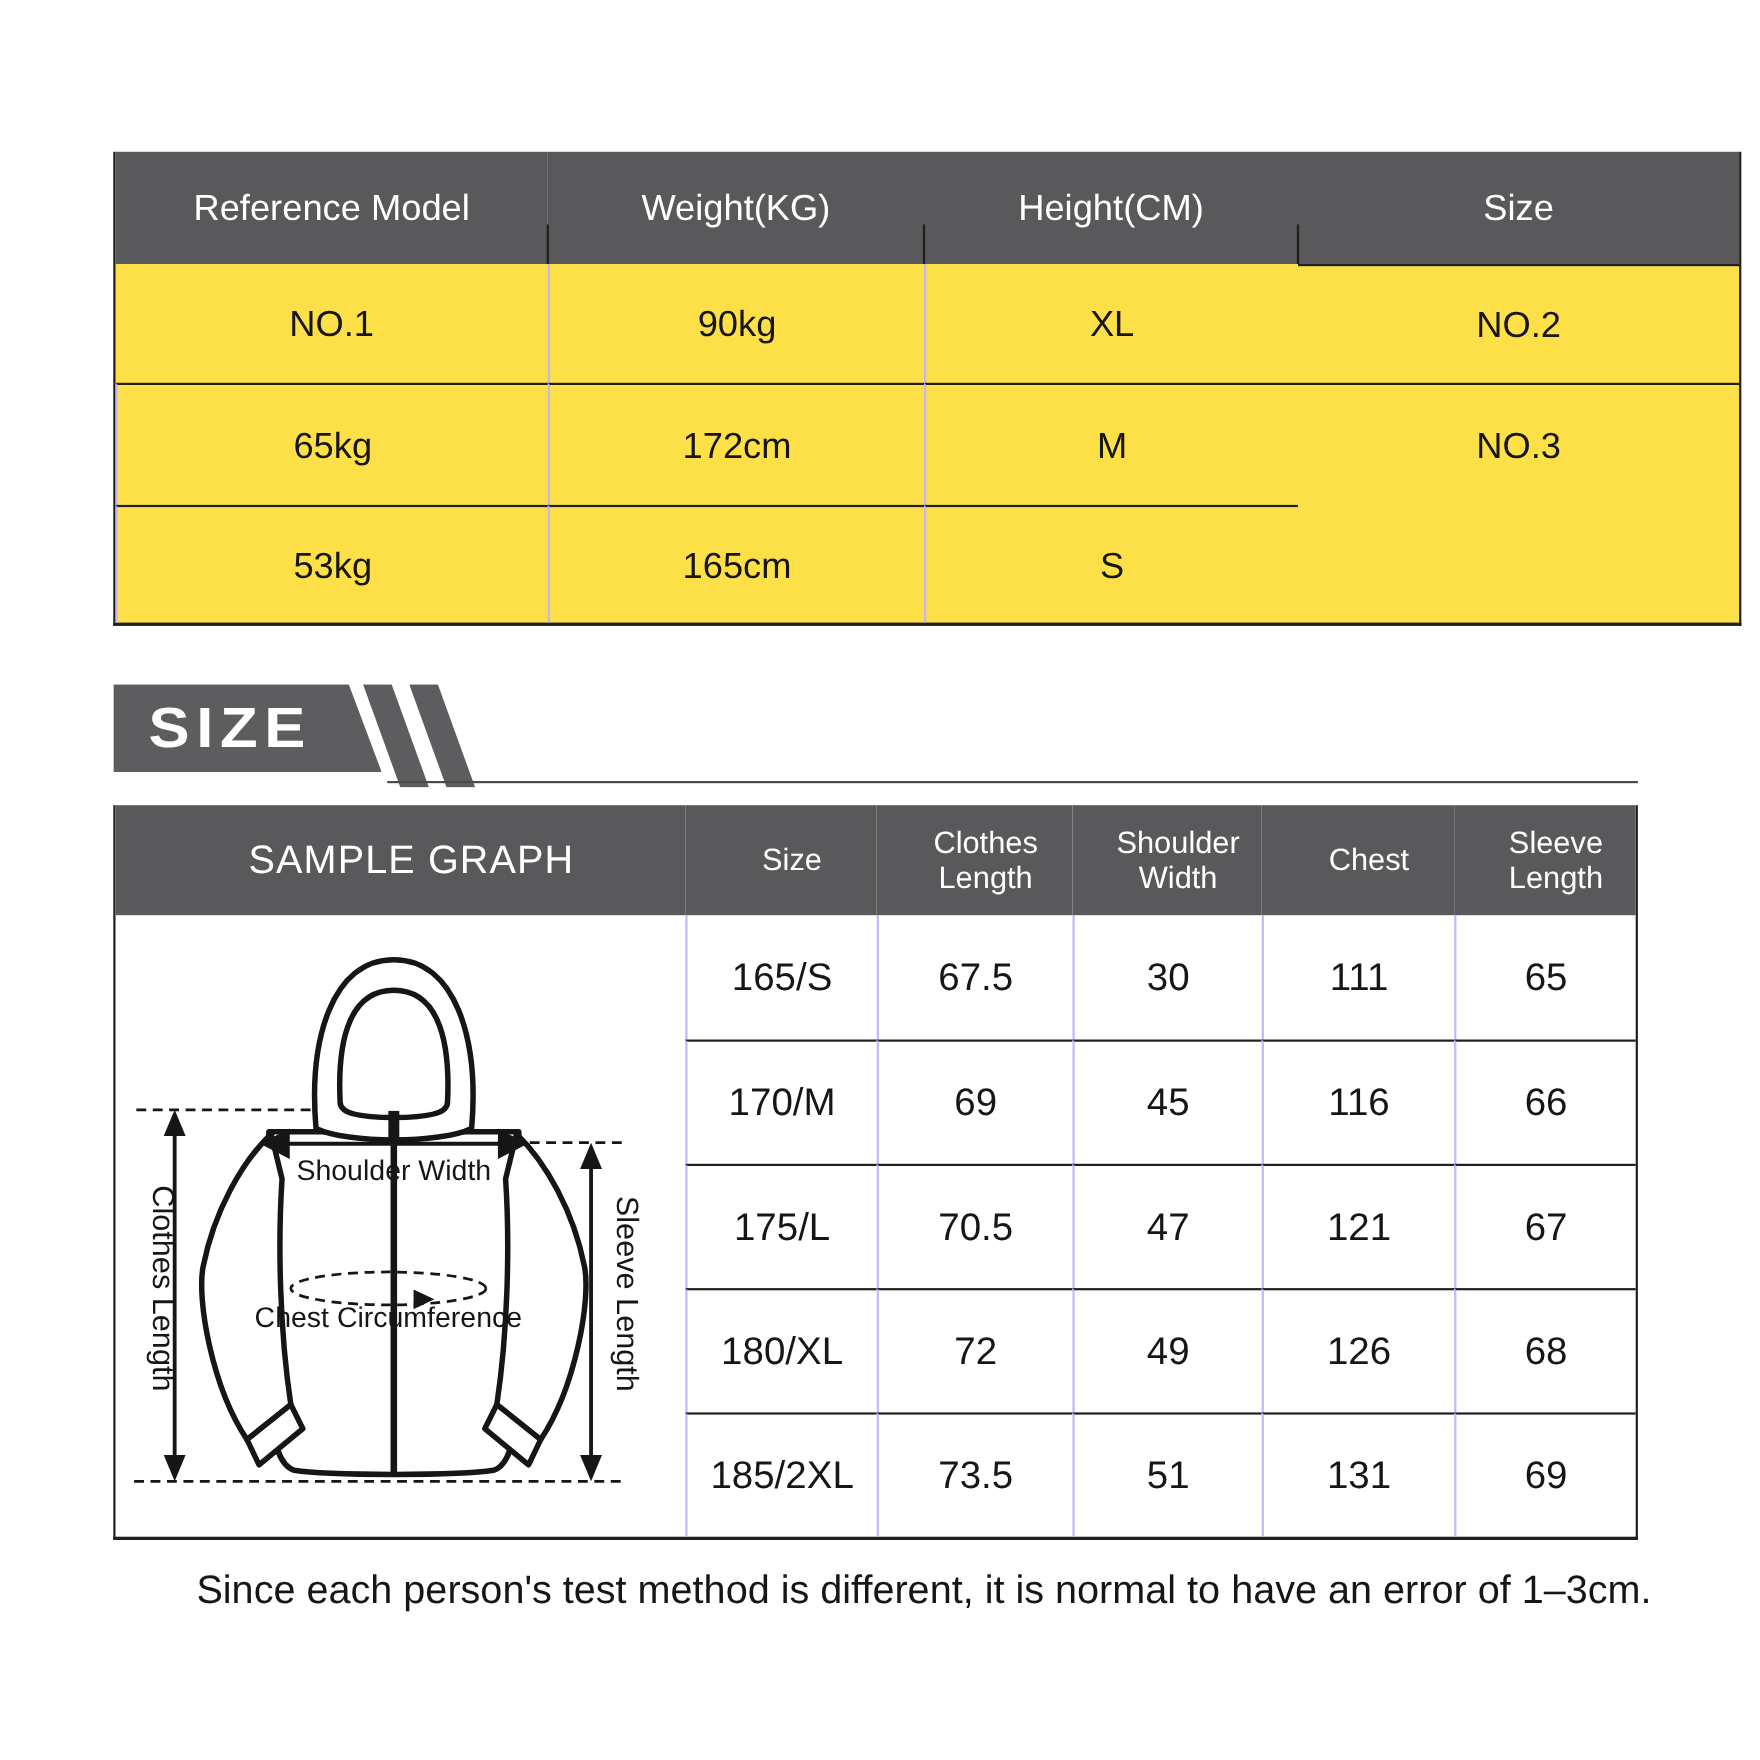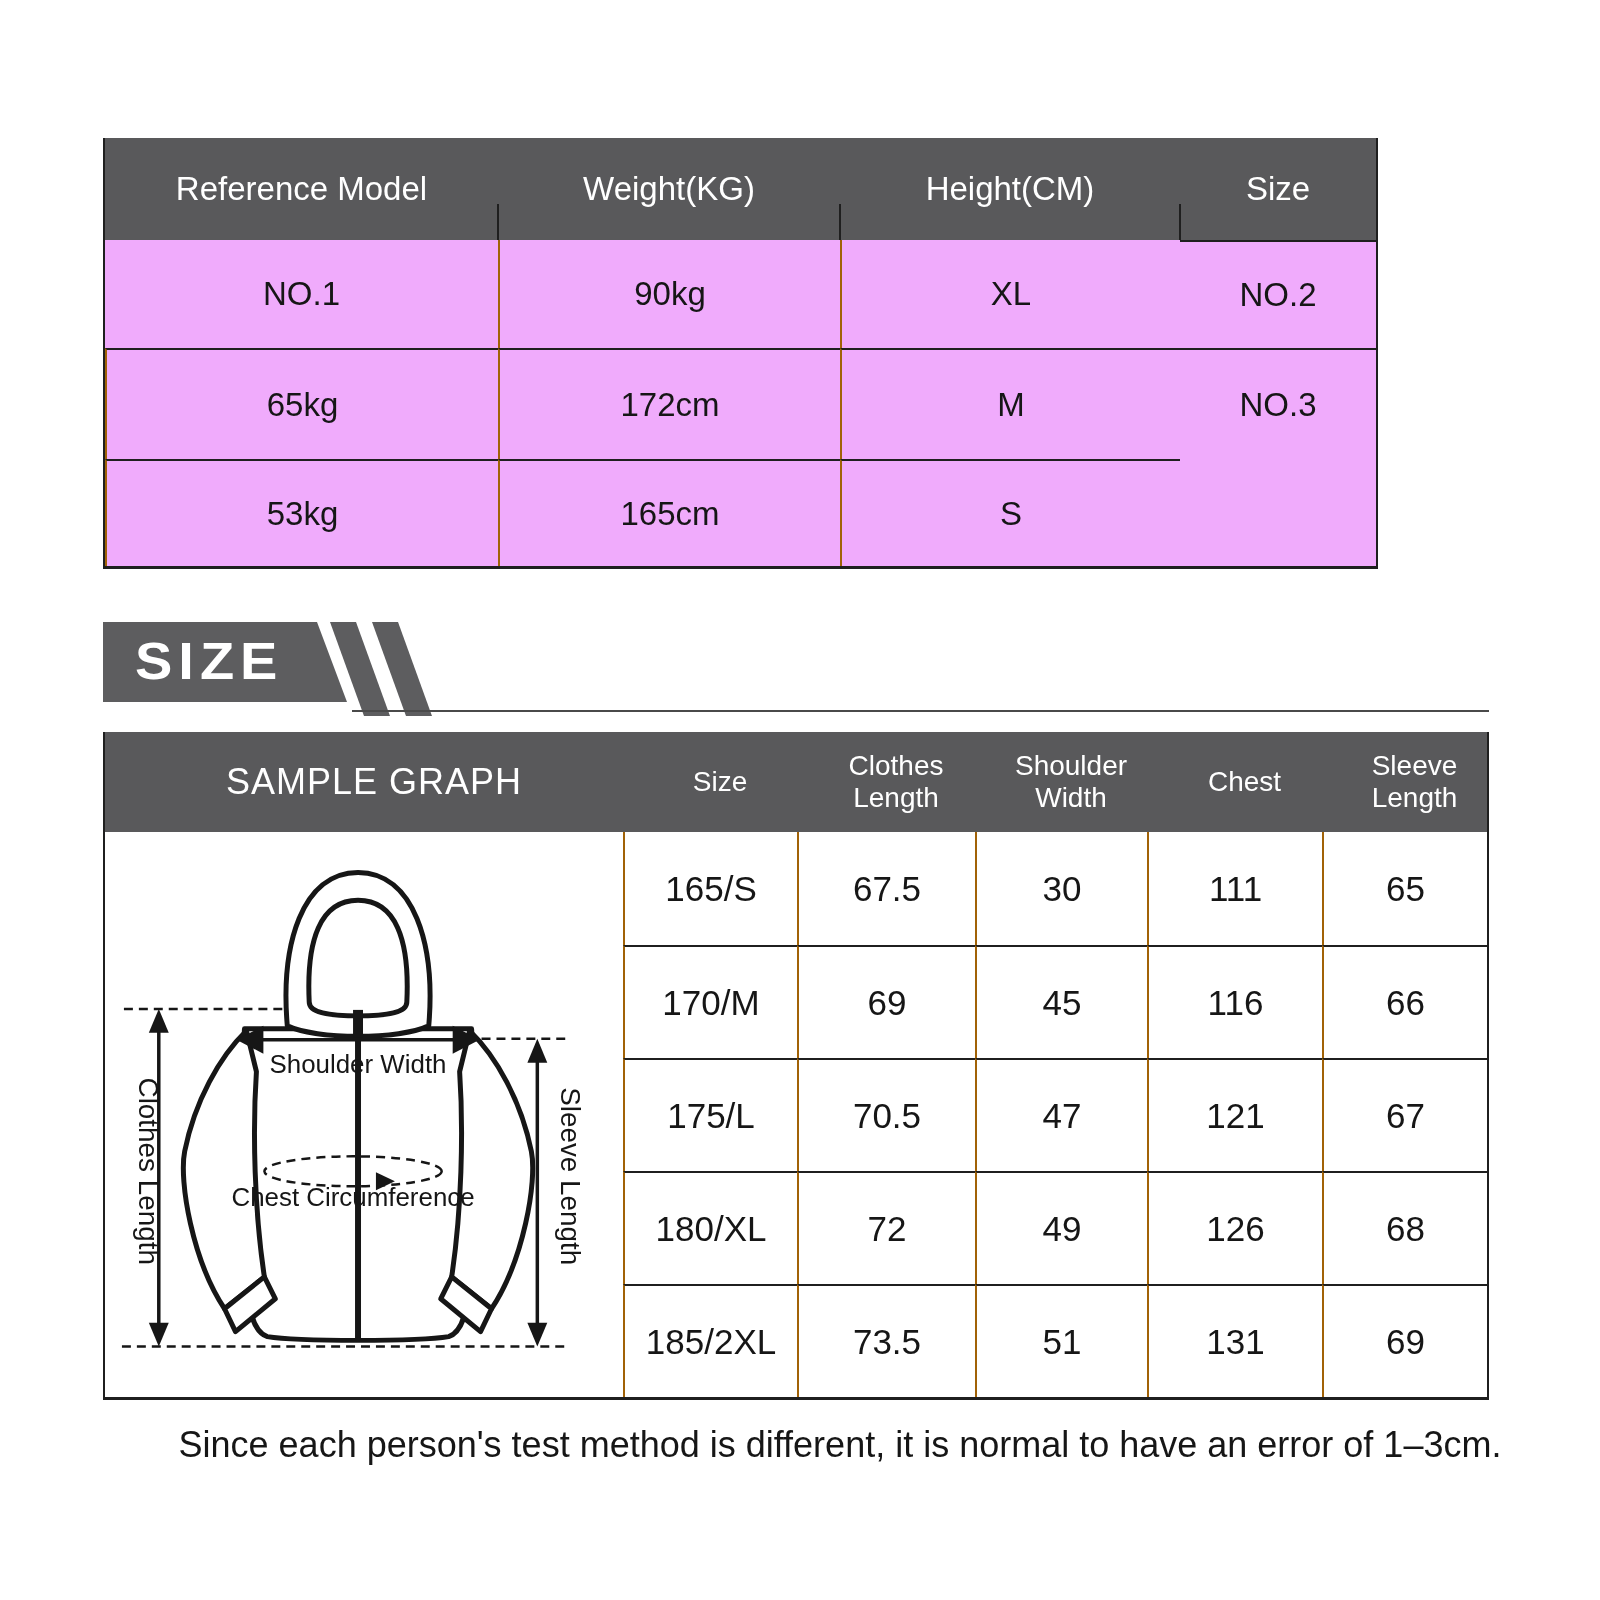--- a/index.html
+++ b/index.html
@@ -2,35 +2,35 @@
 <html><head>
 <meta charset="utf-8">
 <style>
   html,body{margin:0;padding:0;}
   body{
     width:1600px;height:1600px;position:relative;background:#ffffff;
     font-family:"Liberation Sans",sans-serif;color:#111;overflow:hidden;
   }
   
   #ref-table{
-    position:absolute;left:103px;top:138px;width:1275px;
+    position:absolute;left:103px;top:138px;width:1480px;
     display:grid;grid-template-columns:393px 342px 340px 1fr;
     grid-template-rows:102px 108px 111px 107px;
     border:2px solid #1f1f1f;border-top:none;border-bottom-width:3px;
-    box-sizing:border-box;background:#f0abfc;
+    box-sizing:border-box;background:#fde047;
   }
   .rt-h{
     background:#59595b;color:#fff;display:flex;align-items:center;justify-content:center;
     font-size:33px;position:relative;
   }
   .rt-h.hdiv::before{
     content:"";position:absolute;left:-1px;bottom:0;width:2px;height:36px;background:#1f1f1f;
   }
   .rt-c{display:flex;align-items:center;justify-content:center;font-size:33px;color:#161616;}
-  .bl{border-left:2px solid #a16207;}
+  .bl{border-left:2px solid #c4b5fd;}
   .bt{border-top:2px solid #1f1f1f;}
   
   #banner{position:absolute;left:103px;top:622px;width:420px;height:100px;}
   #banner .blk{
     position:absolute;left:0;top:0;width:244px;height:80px;background:#5d5d5f;
     clip-path:polygon(0 0,214px 0,244px 100%,0 100%);
     display:flex;align-items:center;box-sizing:border-box;padding-left:32px;
   }
   #banner .blk span{
     color:#fff;font-size:56px;font-weight:bold;letter-spacing:6px;

